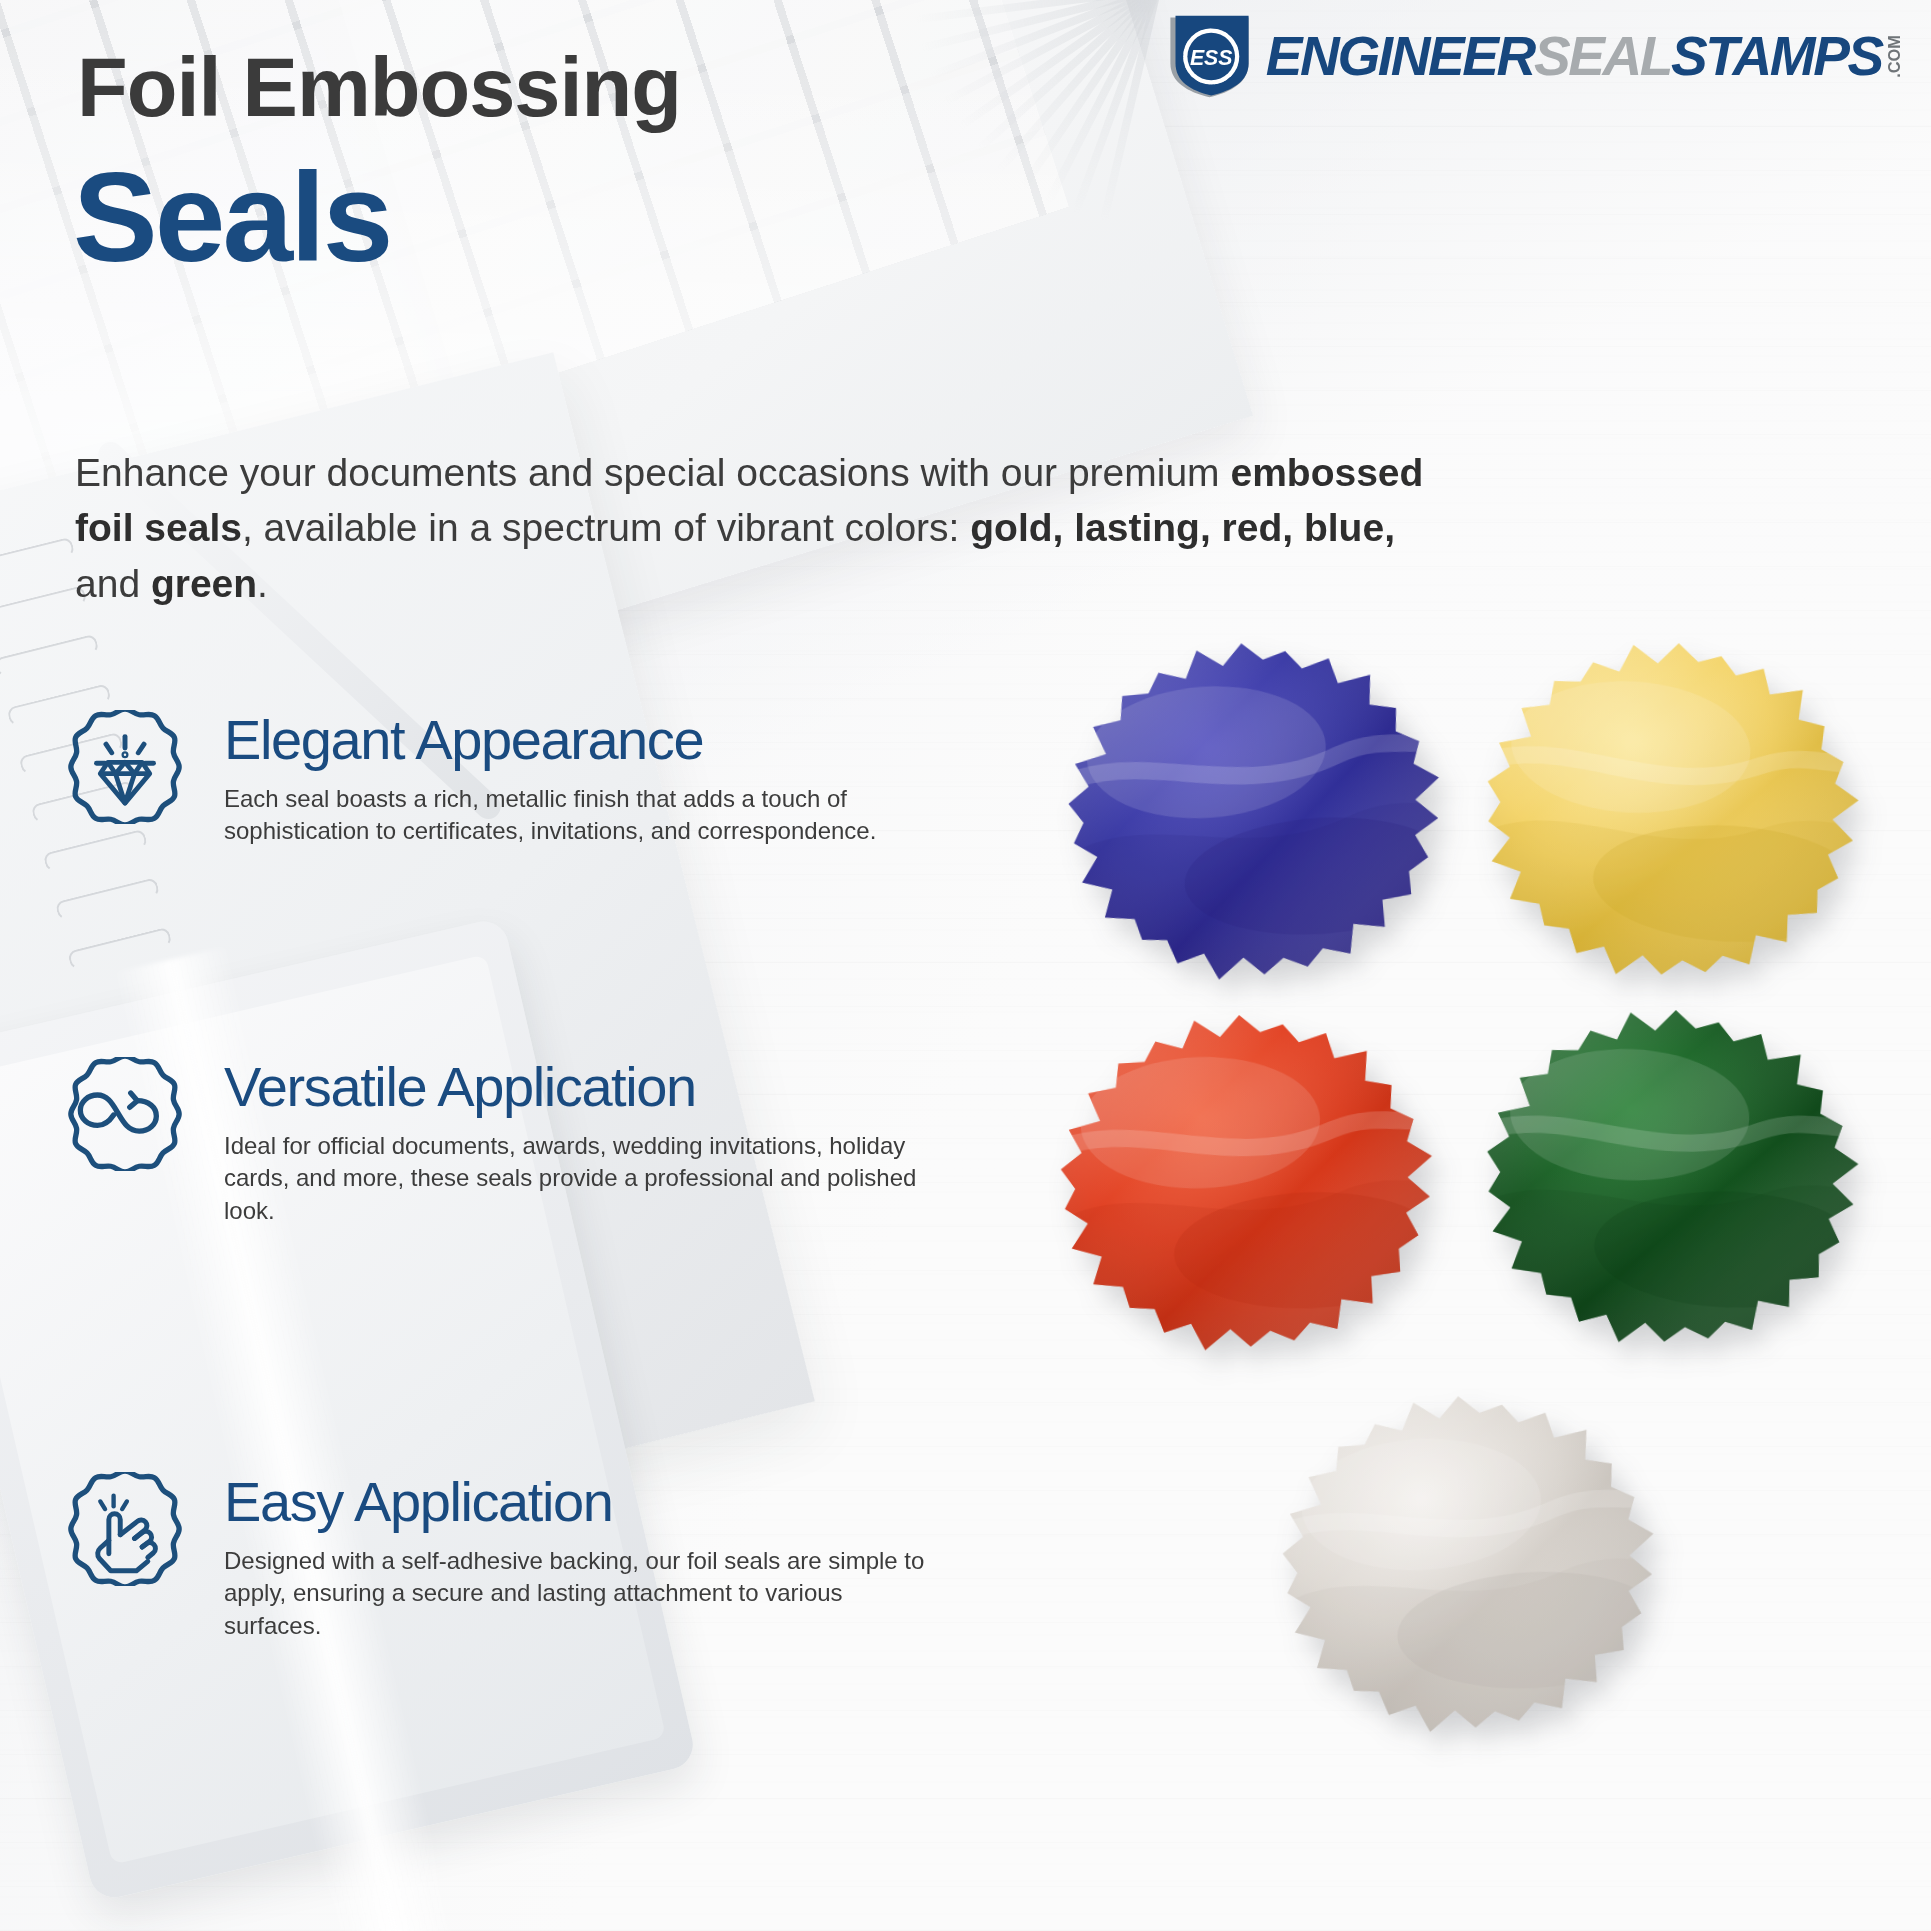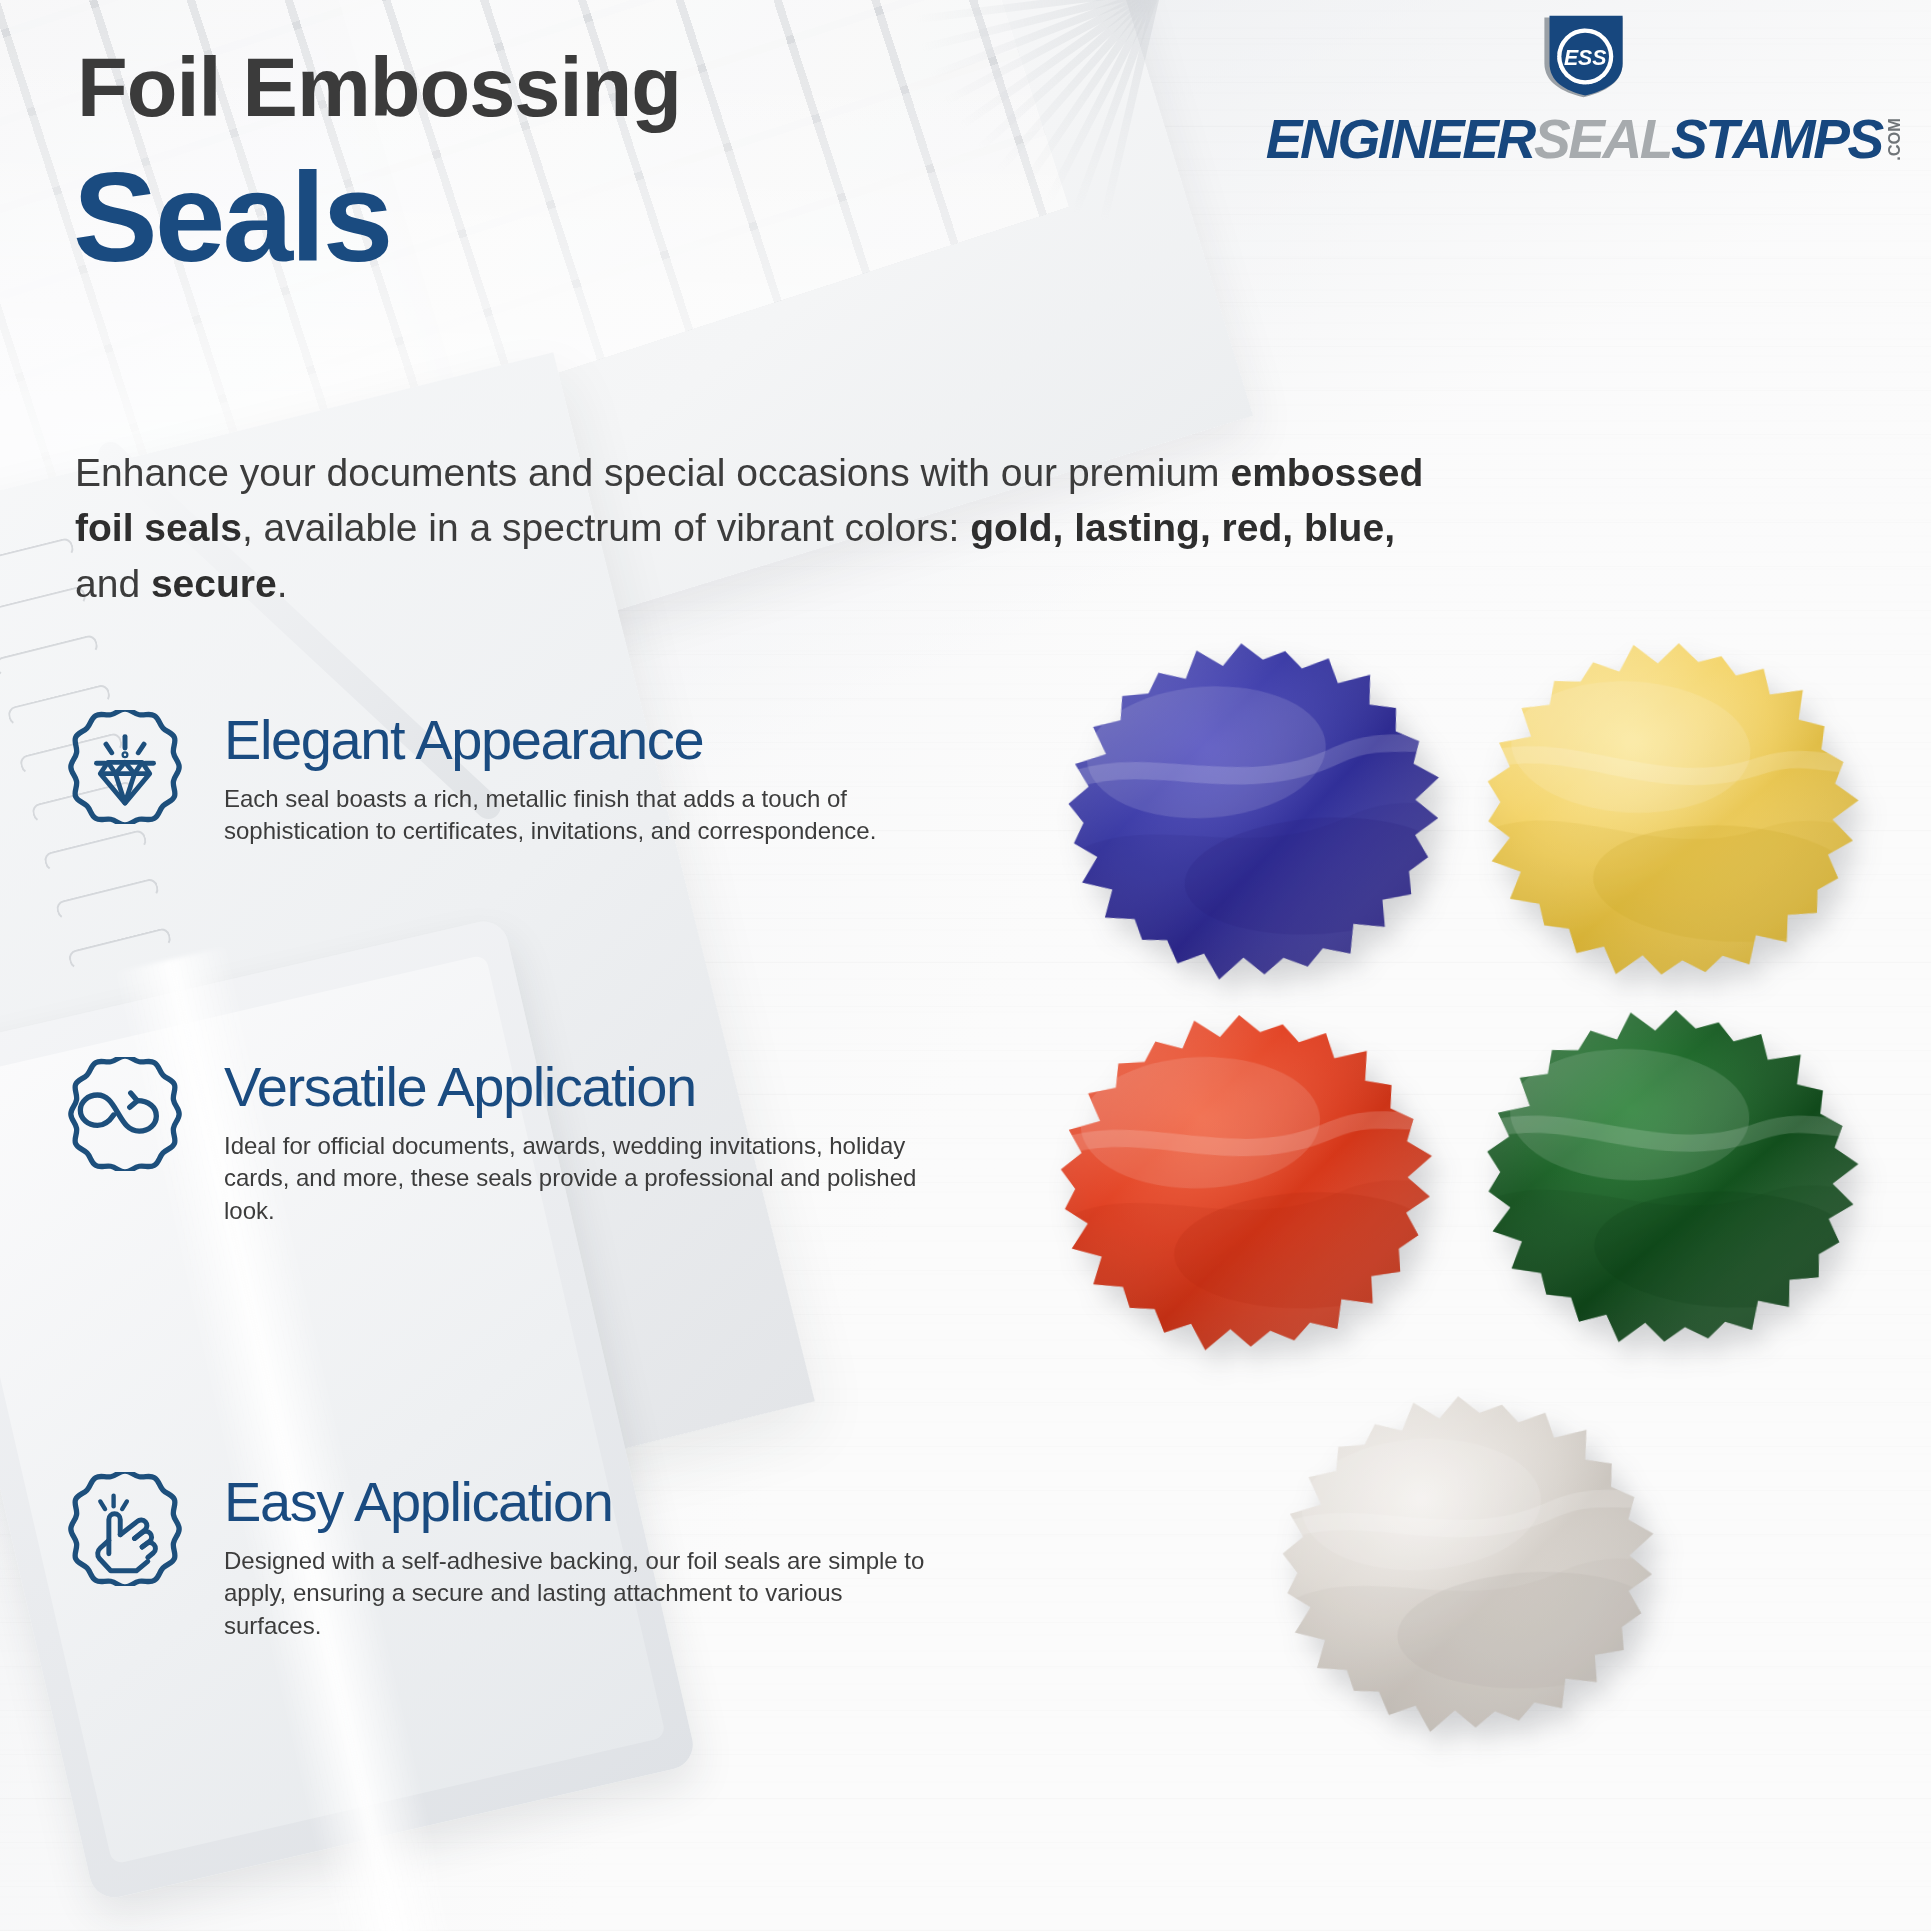--- a/index.html
+++ b/index.html
@@ -109,21 +109,21 @@
     letter-spacing:-1px;
   }
   .title-main{
     position:absolute;left:73px;top:154px;
     font-size:127px;line-height:1;color:#1a4b80;font-weight:700;
     letter-spacing:-2.9px;
   }
 
   .logo{
     position:absolute;right:29px;top:13.5px;height:85px;
-    display:flex;align-items:center;gap:13.5px;flex-direction:column;
+    display:flex;align-items:center;gap:13.5px;
   }
   .logo-shield{
     position:relative;width:85px;height:85px;flex:0 0 85px;
   }
   .logo-wordmark{
     display:flex;align-items:center;
     font-weight:700;font-style:italic;font-size:55px;letter-spacing:-2.4px;
     line-height:1;
   }
   .w-blue{color:#17477e;}
@@ -236,21 +236,21 @@
       <div class="logo-wordmark">
         <span class="w-blue">ENGINEER</span>
           <span class="w-gray">SEAL</span>
           <span class="w-blue">STAMPS</span>
         <span class="logo-dotcom">.COM</span>
       </div>
     </div>
   </div>
 
   <p class="intro">
-    <span>Enhance your documents and special occasions with our premium </span><b>embossed foil seals</b><span>, available in a spectrum of vibrant colors: </span><b>gold, lasting, red, blue,</b><span> and </span><b>secure</b><span>.</span>
+    <span>Enhance your documents and special occasions with our premium </span><b>embossed foil seals</b><span>, available in a spectrum of vibrant colors: </span><b>gold, lasting, red, blue,</b><span> and </span><b>green</b><span>.</span>
   </p>
 
   <div class="feature f1">
     <div class="f-icon">
       <svg viewBox="0 0 120 120" aria-hidden="true">
         <path id="scallop1" d="M60 4
           a7.2 7.2 0 0 1 9.6 2 7.2 7.2 0 0 0 9.3 2.1 7.2 7.2 0 0 1 9.1 3.3 7.2 7.2 0 0 0 8.7 3.9 7.2 7.2 0 0 1 8.2 4.9 7.2 7.2 0 0 0 7.7 5.5 7.2 7.2 0 0 1 6.6 6.6 7.2 7.2 0 0 0 5.5 7.7 7.2 7.2 0 0 1 4.9 8.2 7.2 7.2 0 0 0 3.9 8.7 7.2 7.2 0 0 1 3.3 9.1 7.2 7.2 0 0 0 2.1 9.3 7.2 7.2 0 0 1 2 9.6" fill="none" stroke="none"></path>
         <g fill="none" stroke="#1d4f7c" stroke-width="5.6" stroke-linejoin="round">
           <path d="M60 5
             C66 5 69 10 75 11 C81 12 86 9 91 12 C96 15 96 21 100 25

